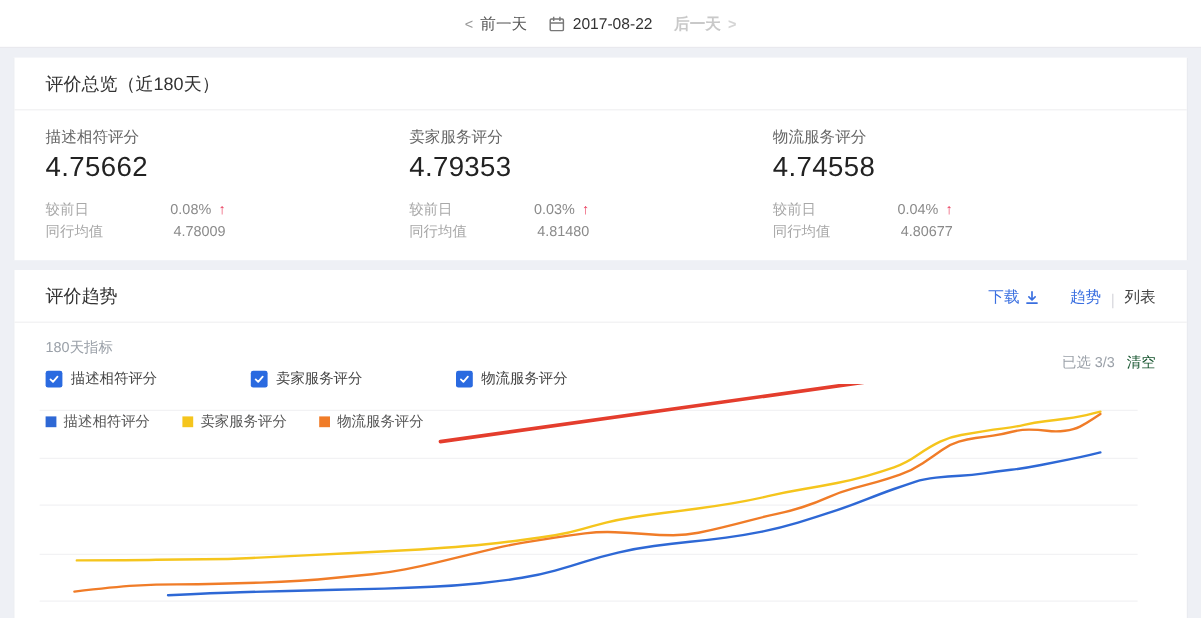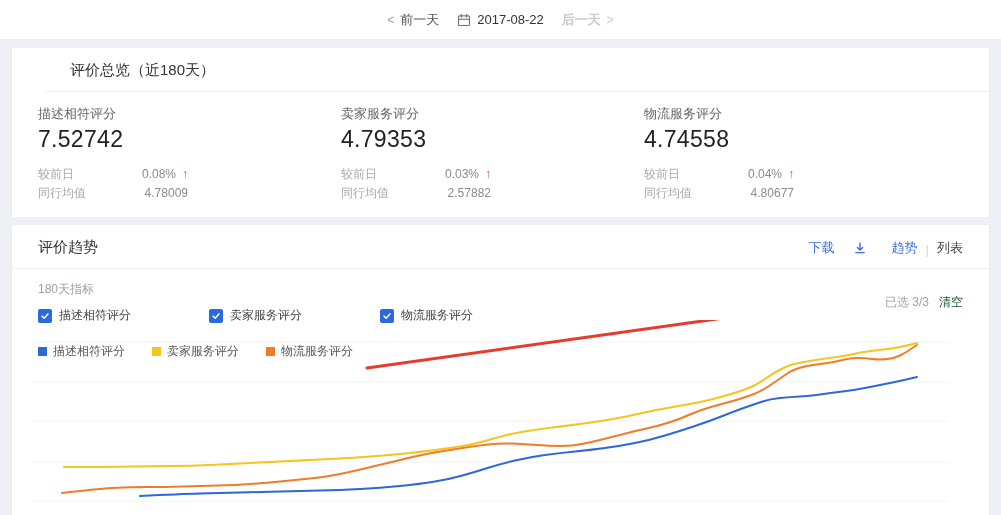--- a/index.html
+++ b/index.html
@@ -15,34 +15,34 @@
   }
   .nav-btn{display:flex;align-items:center;gap:6px;color:#555;cursor:pointer;}
   .nav-btn .chev{color:#999;font-size:12px;}
   .nav-btn.disabled{color:#c9c9c9;font-weight:bold;}
   .nav-btn.disabled .chev{color:#d5d5d5;}
   .date-group{display:flex;align-items:center;gap:6px;color:#333;cursor:pointer;justify-content:space-between;}
   .gap-strip{height:8px;background:#eef0f5;}
   .card{width:977px;margin:0 auto;background:#fff;
     border-left:1px solid #e9ebf0;border-right:1px solid #e9ebf0;}
   .card-title-row{display:flex;align-items:center;padding:13px 26px 11px;
-    border-bottom:1px solid #f0f0f2;font-size:15px;color:#333;margin-left:32px;}
+    border-bottom:1px solid #f0f0f2;font-size:15px;color:#333;}
   .metrics{display:flex;padding:13px 26px 14px;}
   .metric{width:303px;}
   .metric-label{font-size:13px;color:#666;}
   .metric-value{font-size:23px;color:#222;margin:3px 0 12px;letter-spacing:.3px;}
   .sub-row{display:flex;width:150px;font-size:12px;line-height:19px;align-items:center;}
   .sub-label{color:#a8a8a8;}
   .sub-val{margin-left:auto;color:#8a8a8a;}
   .up-arrow{color:#ea3c5c;font-weight:700;margin-left:6px;font-size:12px;}
   .card2{height:312px;}
   .trend-head{display:flex;align-items:center;padding:13px 26px 11px;
     border-bottom:1px solid #f0f0f2;}
   .trend-title{font-size:15px;color:#333;flex:1;}
-  .download-btn{display:flex;align-items:center;gap:19px;color:#3a6fe0;
+  .download-btn{display:flex;align-items:center;gap:4px;color:#3a6fe0;
     font-size:13px;margin-right:26px;cursor:pointer;}
   .view-switch{font-size:13px;display:flex;align-items:flex-end;gap:8px;}
   .view-trend{color:#3a6fe0;cursor:pointer;}
   .view-sep{color:#d9d9de;}
   .view-list{color:#444;cursor:pointer;}
   .filters{display:flex;align-items:center;padding:12px 26px 0;}
   .filters-left{flex:1;}
   .filter-label{font-size:12px;color:#9aa0a8;margin-bottom:9px;}
   .checkbox-row{display:flex;gap:53px;}
   .checkbox-item{display:flex;align-items:center;gap:7px;font-size:12px;color:#444;cursor:pointer;width:118px;}
@@ -81,21 +81,21 @@
 <div class="gap-strip"></div>
 
 <div class="card">
   <div class="card-title-row">
     <span>评价总览（近180天）</span>
   </div>
   <div class="metrics">
 
     <div class="metric">
       <div class="metric-label">描述相符评分</div>
-      <div class="metric-value">7.52742</div>
+      <div class="metric-value">4.75662</div>
       <div class="sub-row">
         <span class="sub-label">较前日</span>
         <span class="sub-val">0.08%</span>
         <span class="up-arrow">↑</span>
       </div>
       <div class="sub-row">
         <span class="sub-label">同行均值</span>
         <span class="sub-val">4.78009</span>
       </div>
     </div>
@@ -103,21 +103,21 @@
     <div class="metric">
       <div class="metric-label">卖家服务评分</div>
       <div class="metric-value">4.79353</div>
       <div class="sub-row">
         <span class="sub-label">较前日</span>
         <span class="sub-val">0.03%</span>
         <span class="up-arrow">↑</span>
       </div>
       <div class="sub-row">
         <span class="sub-label">同行均值</span>
-        <span class="sub-val">2.57882</span>
+        <span class="sub-val">4.81480</span>
       </div>
     </div>
 
     <div class="metric">
       <div class="metric-label">物流服务评分</div>
       <div class="metric-value">4.74558</div>
       <div class="sub-row">
         <span class="sub-label">较前日</span>
         <span class="sub-val">0.04%</span>
         <span class="up-arrow">↑</span>

